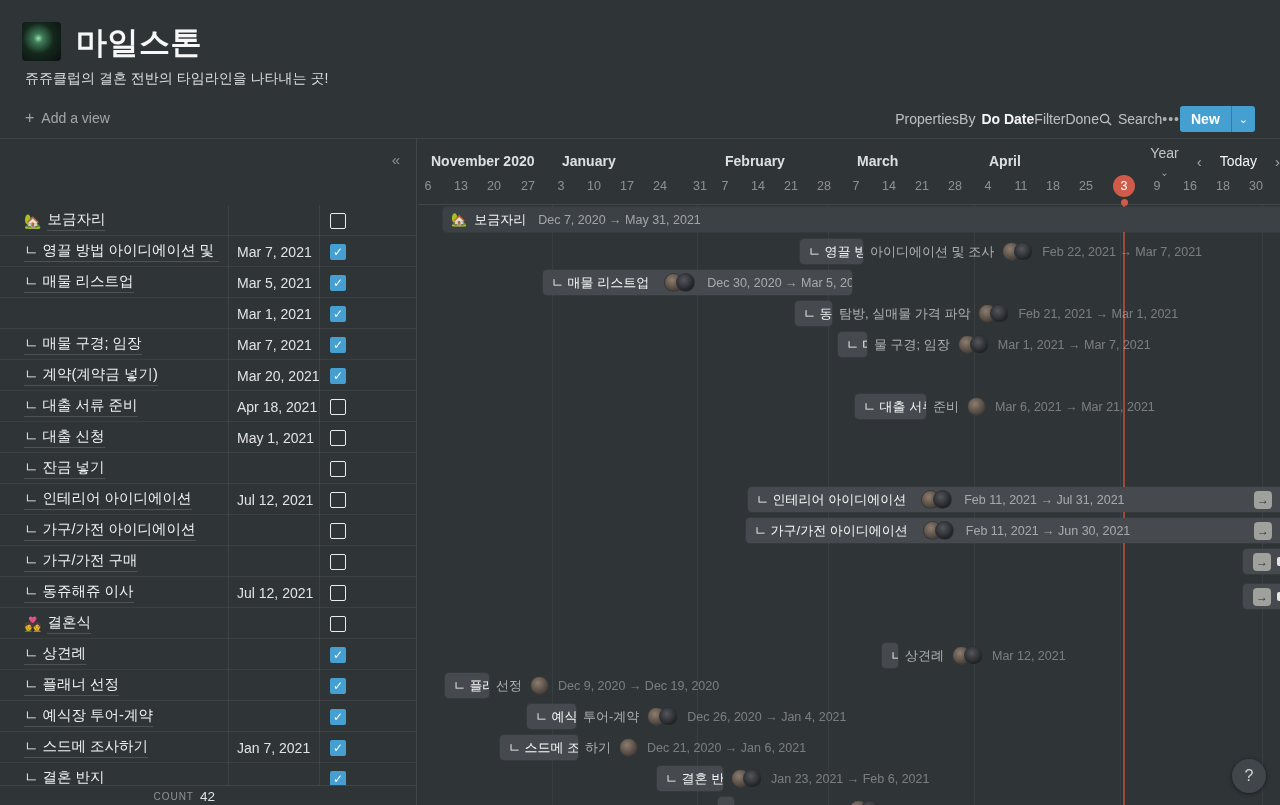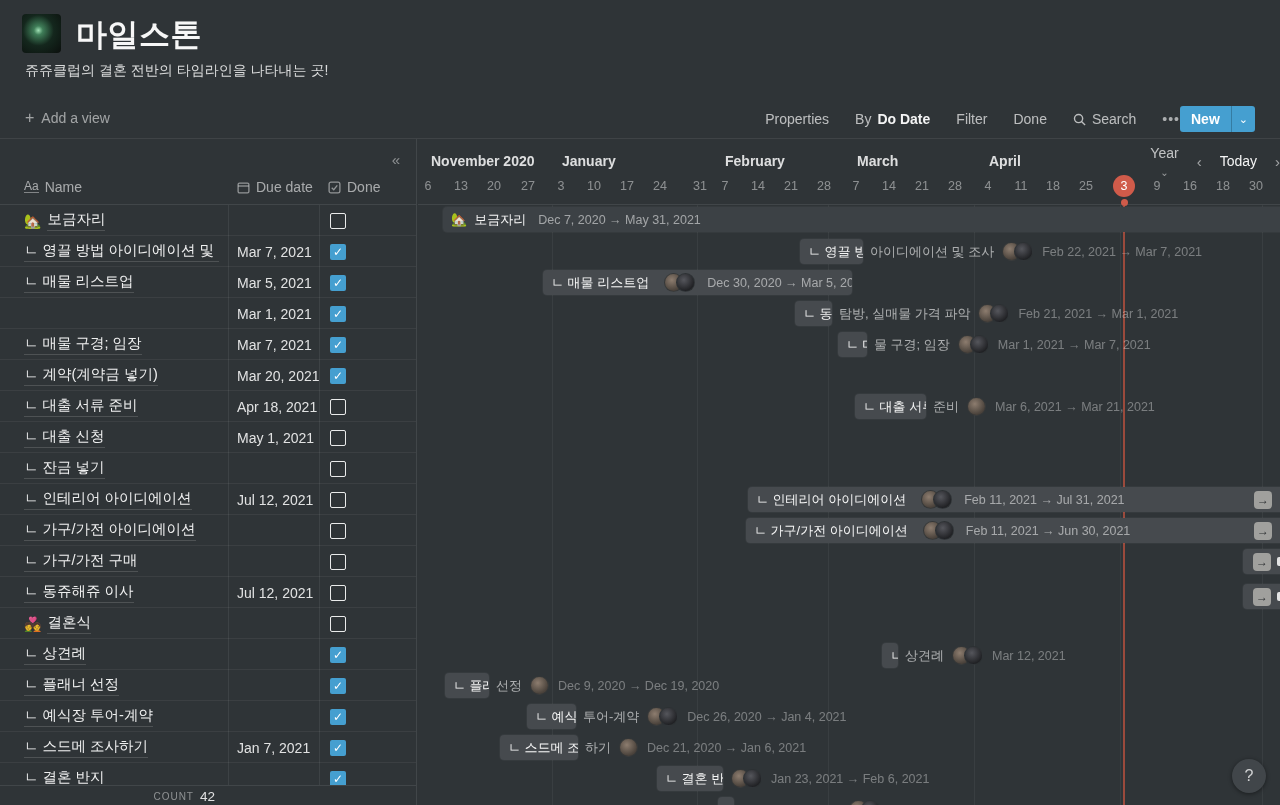--- a/index.html
+++ b/index.html
@@ -1,31 +1,31 @@
 <!DOCTYPE html>
 <html><head>
 <meta charset="utf-8">
 <style>
   * { margin:0; padding:0; box-sizing:border-box; }
   html,body { background:#2f3437; }
   body { font-family:"Liberation Sans","DejaVu Sans",sans-serif; color:rgba(255,255,255,.9); }
   #app { position:relative; width:1280px; height:805px; overflow:hidden; background:#2f3437; }
 
   
-  .page-head { position:absolute; left:0; top:0; width:100%; height:100px; }
+  .page-head { position:absolute; left:0; top:8px; width:100%; height:100px; }
   .page-icon { position:absolute; left:22px; top:14px; width:39px; height:39px; border-radius:4px;
     background:radial-gradient(circle at 42% 42%, #9fe0b4 0%, #3f7d58 14%, #14271d 48%, #0b0f0d 100%); }
   .page-title { position:absolute; left:76px; top:14px; font-size:31px; font-weight:700; color:rgba(255,255,255,.96); letter-spacing:.5px; }
   .page-desc { position:absolute; left:25px; top:62px; font-size:14px; color:rgba(255,255,255,.82); }
 
   
   .toolbar { position:absolute; left:0; top:100px; width:100%; height:39px; border-bottom:1px solid rgba(255,255,255,.08); }
   .addview { position:absolute; left:25px; top:10px; font-size:14px; color:rgba(255,255,255,.55); display:flex; gap:7px; align-items:center; cursor:pointer; }
   .addview .plus { font-size:16px; line-height:14px; }
-  .tb-right { position:absolute; right:100px; top:0; height:38px; display:flex; align-items:center; gap:26px; font-size:14px; color:rgba(255,255,255,.68); }
+  .tb-right { position:absolute; right:100px; top:0; height:38px; display:flex; align-items:center; font-size:14px; color:rgba(255,255,255,.68); }
   .tb-item { cursor:pointer; white-space:nowrap; display:flex; align-items:center; gap:6px; }
   .tb-item b { color:rgba(255,255,255,.95); font-weight:600; }
   .dots { letter-spacing:1px; color:rgba(255,255,255,.6); }
   .new-btn { position:absolute; right:25px; top:6px; height:26px; display:flex; align-items:stretch; border-radius:3px; overflow:hidden; background:#459fd0; cursor:pointer; }
   .new-main { display:flex; align-items:center; padding:0 11px; color:#fff; font-size:14px; font-weight:600; }
   .new-sep { width:1px; background:rgba(0,0,0,.22); }
   .new-chev { display:flex; align-items:center; padding:0 7px; color:#fff; font-size:11px; }
   .mag { width:13px; height:13px; }
 
   
@@ -122,40 +122,20 @@
       <span class="new-main">New</span>
       <span class="new-sep"></span>
       <span class="new-chev">⌄</span>
     </div>
   </div>
 
   <div class="main">
 
     <div class="tablepanel">
       <div class="collapse">«</div>
-      <div class="thead">
-        <span class="th th-name">
-          <span class="aa">Aa</span>
-          <span>Name</span>
-        </span>
-        <span class="th th-due">
-          <svg width="13" height="13" viewBox="0 0 14 14">
-              <rect x="1.2" y="2.2" width="11.6" height="10.6" rx="1.5" fill="none" stroke="rgba(255,255,255,.6)" stroke-width="1.4"></rect>
-              <line x1="1.2" y1="5.4" x2="12.8" y2="5.4" stroke="rgba(255,255,255,.6)" stroke-width="1.4"></line>
-            </svg>
-          <span>Due date</span>
-        </span>
-        <span class="th th-done">
-          <svg width="13" height="13" viewBox="0 0 14 14">
-              <rect x="1.2" y="1.2" width="11.6" height="11.6" rx="2" fill="none" stroke="rgba(255,255,255,.6)" stroke-width="1.4"></rect>
-              <path d="M4 7.2 L6.2 9.4 L10 4.8" fill="none" stroke="rgba(255,255,255,.6)" stroke-width="1.4"></path>
-            </svg>
-          <span>Done</span>
-        </span>
-      </div>
       <div class="colline" style="left:228px"></div>
       <div class="colline" style="left:319px"></div>
       <div class="rows" id="table-rows">
           <div class="trow">
             <div class="tname">
               <span class="em">🏡</span>
               <span class="nm">보금자리</span>
             </div>
             <div class="tdue"></div>
             <div class="tdone">

